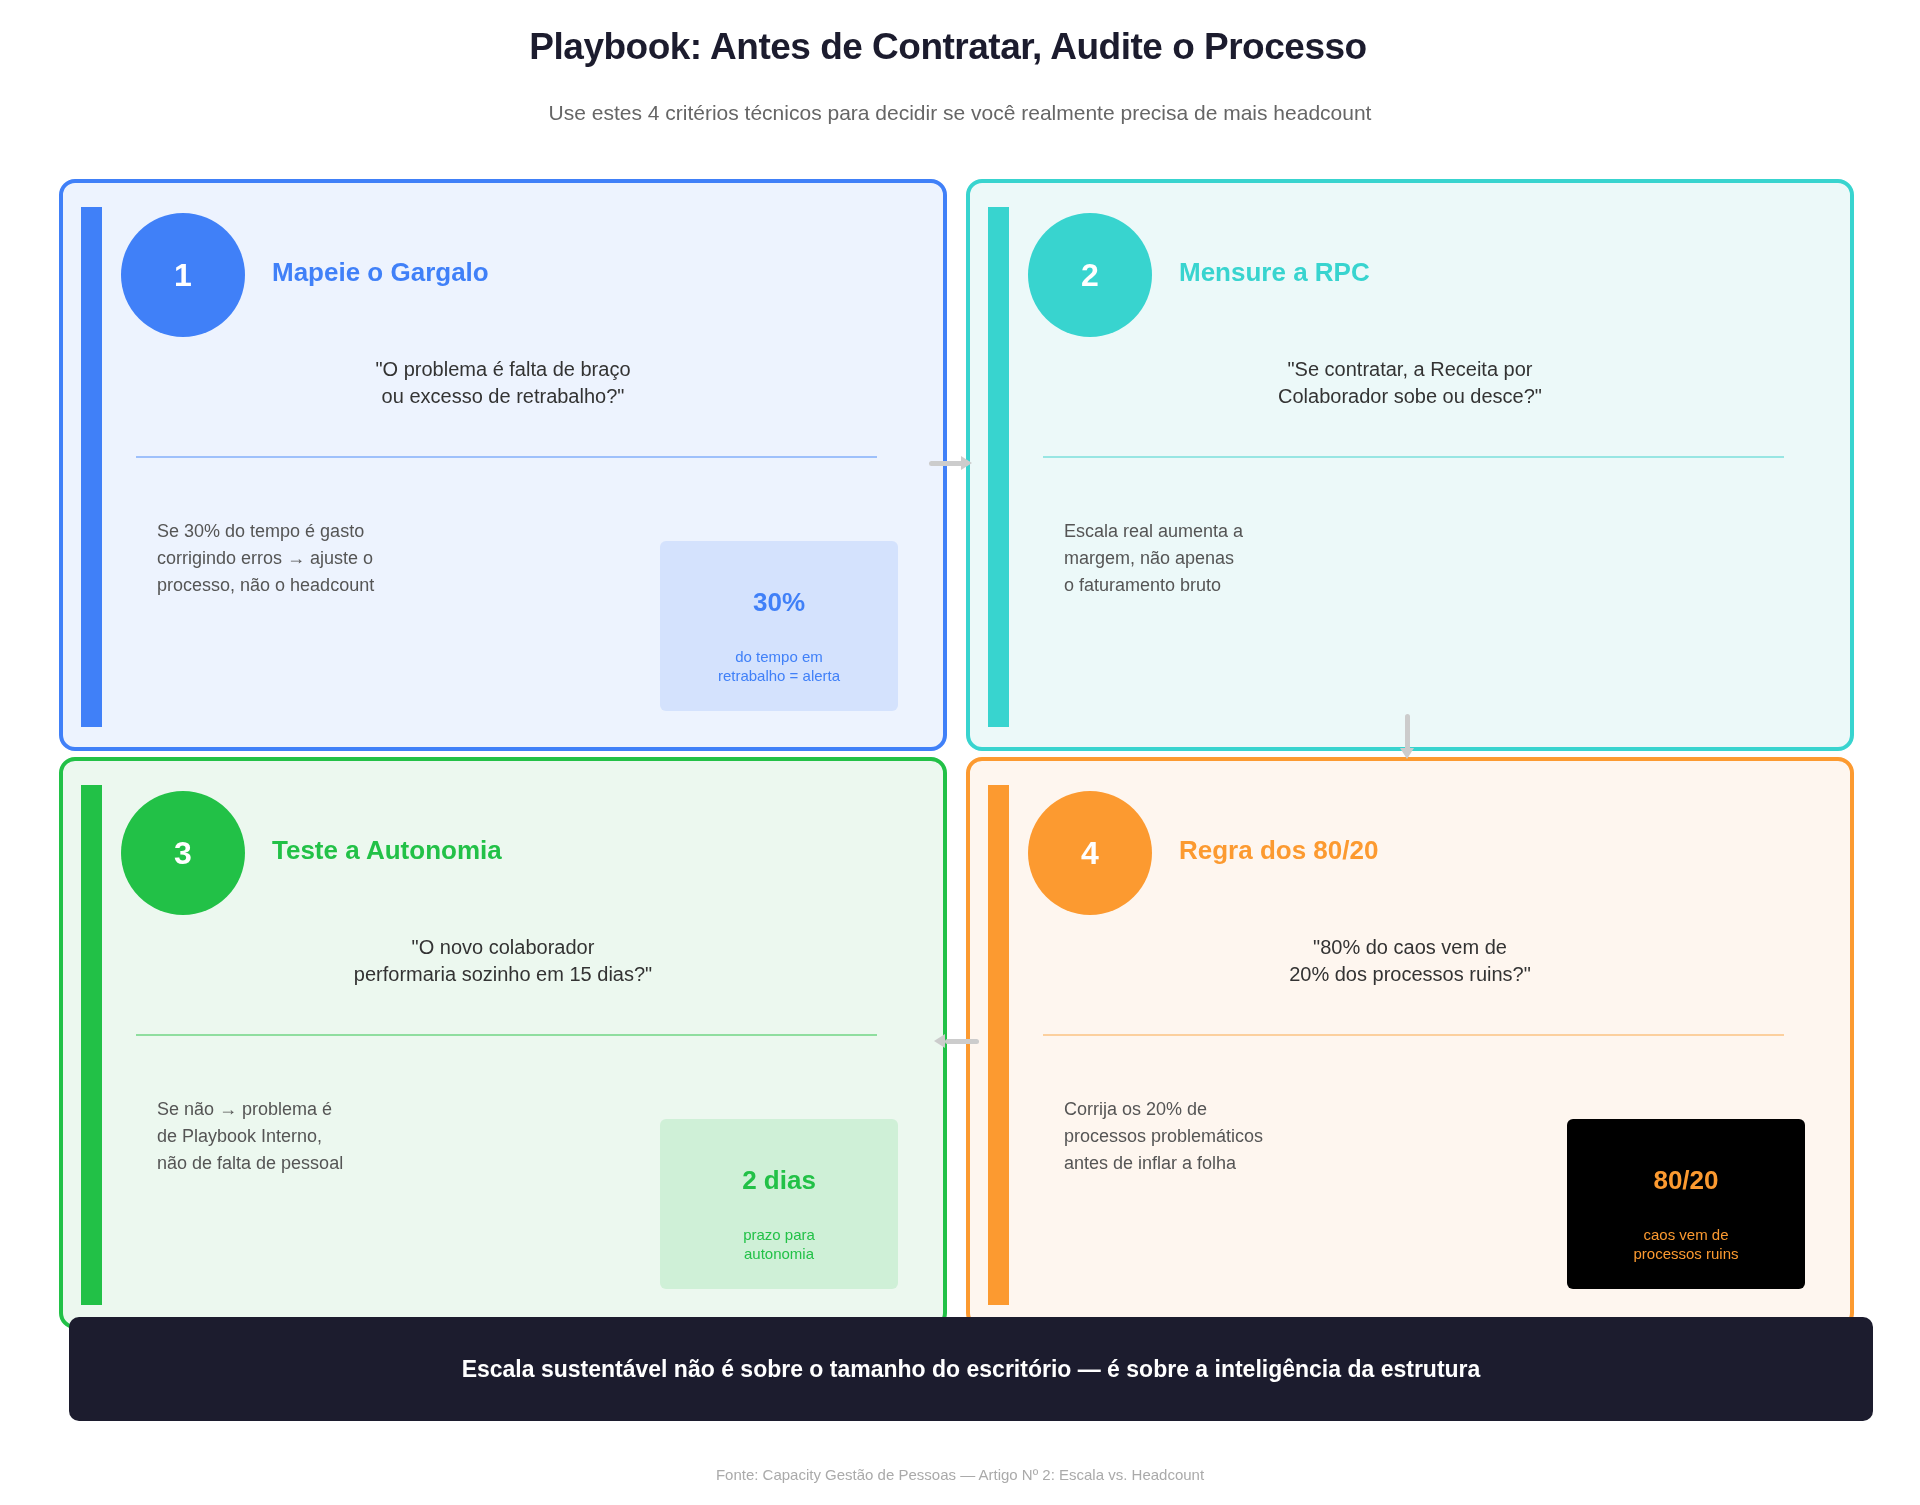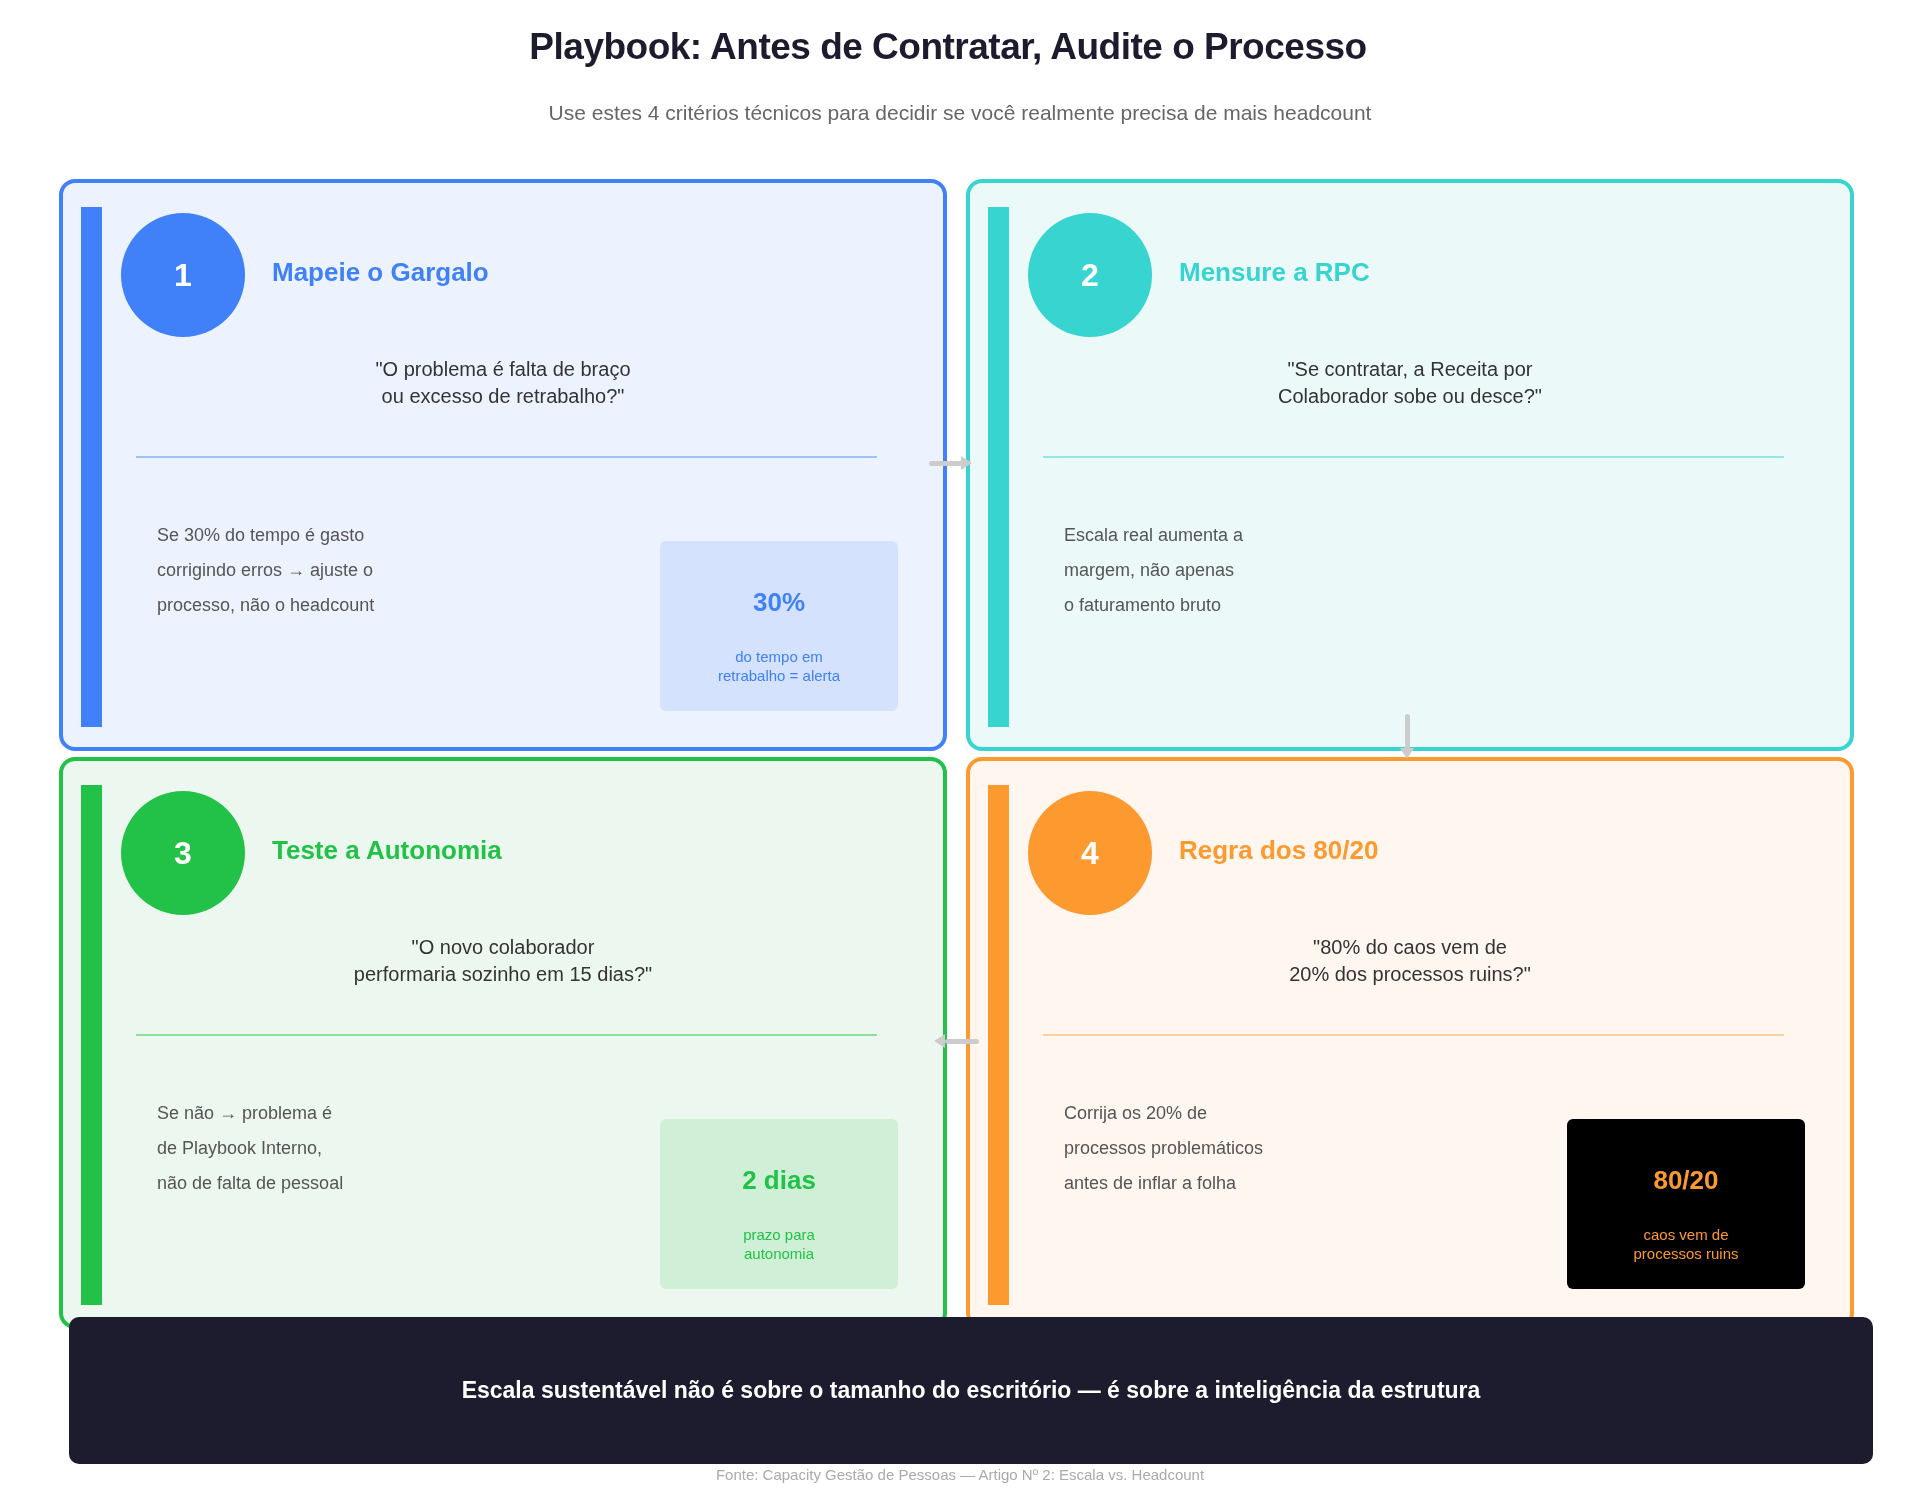--- a/index.html
+++ b/index.html
@@ -35,21 +35,21 @@
   }
   .card .question {
     position: absolute; left: 120px; width: 640px; top: 173px;
     text-align: center; font-size: 20px; line-height: 27px; color: #333333;
     white-space: pre-line;
   }
   .card .divider {
     position: absolute; left: 73px; width: 741px; top: 273px; height: 2px;
   }
   .card .body {
-    position: absolute; left: 94px; top: 335px; font-size: 18px; line-height: 35px;
+    position: absolute; left: 94px; top: 335px; font-size: 18px; line-height: 27px;
     color: #555555; white-space: pre-line; width: 300px;
   }
   .card .stat {
     position: absolute; left: 597px; top: 358px; width: 238px; height: 170px;
     border-radius: 6px; text-align: center;
   }
   .card .stat .value {
     position: absolute; left: 0; right: 0; top: 46px; font-size: 26px; font-weight: bold;
   }
   .card .stat .label {
@@ -64,21 +64,21 @@
   .arrow-h { position: absolute; height: 5px; background: #cccccc; border-radius: 3px; }
   .arrow-v { position: absolute; width: 5px; background: #cccccc; border-radius: 3px; }
   .head-r { position: absolute; width: 0; height: 0;
     border-top: 7px solid transparent; border-bottom: 7px solid transparent; border-left: 11px solid #cccccc; }
   .head-l { position: absolute; width: 0; height: 0;
     border-top: 7px solid transparent; border-bottom: 7px solid transparent; border-right: 11px solid #cccccc; }
   .head-d { position: absolute; width: 0; height: 0;
     border-left: 7px solid transparent; border-right: 7px solid transparent; border-top: 11px solid #cccccc; }
 
   .banner {
-    position: absolute; left: 69px; top: 1317px; width: 1804px; height: 147px;
+    position: absolute; left: 69px; top: 1317px; width: 1804px; height: 104px;
     background: #1c1c2e; border-radius: 10px;
     display: flex; align-items: center; justify-content: center;
   }
   .banner span { color: #ffffff; font-size: 23px; font-weight: bold; }
   .footer {
     position: absolute; left: 0; width: 1920px; top: 1466px; text-align: center;
     font-size: 15px; color: #aaaaaa;
   }
 </style>
 </head>

